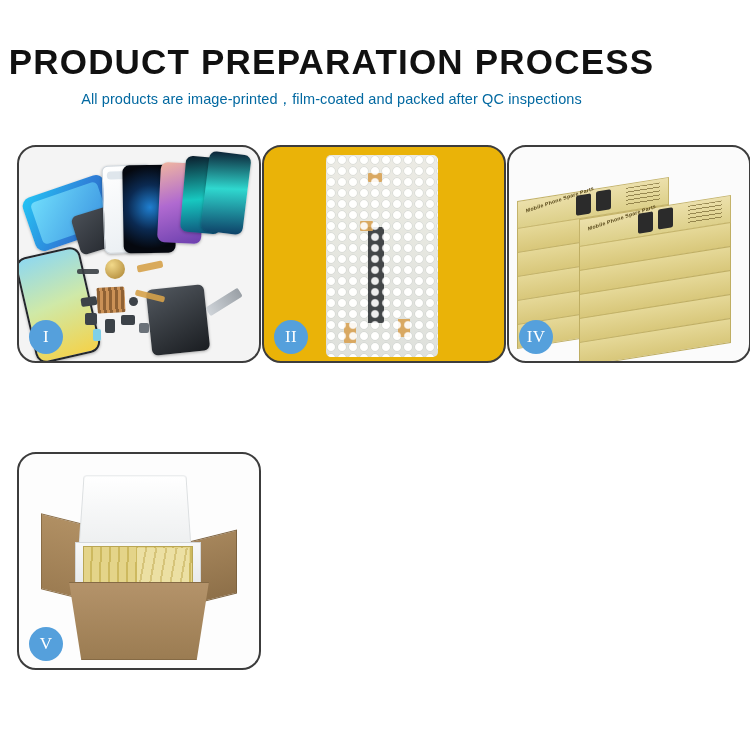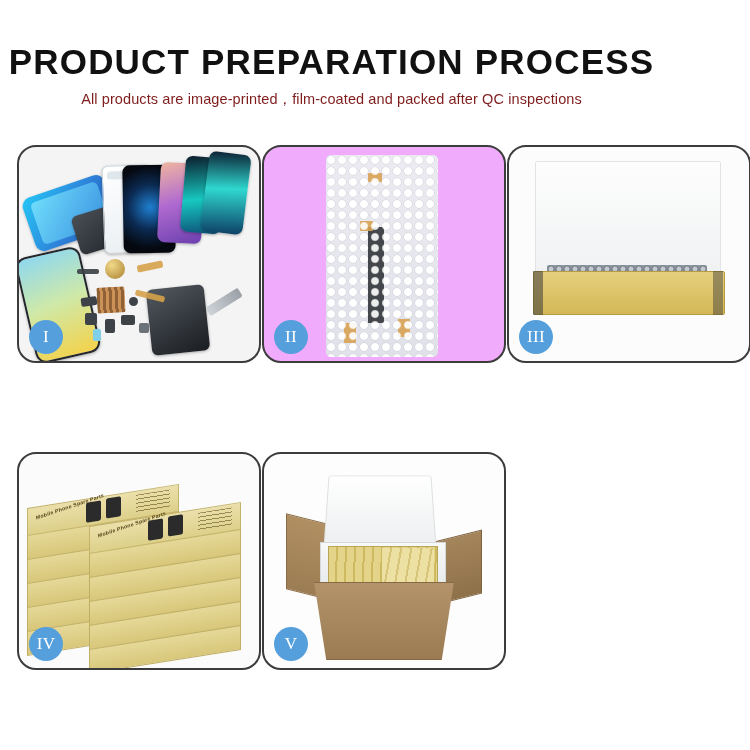--- a/index.html
+++ b/index.html
@@ -11,21 +11,21 @@
 
   
   .header { position:absolute; left:0; top:0; width:663px; text-align:center; }
   .title {
     margin:0; padding-top:44px;
     font-size:35px; font-weight:700; letter-spacing:1.2px;
     color:#111111; line-height:1.05; white-space:nowrap;
   }
   .subtitle {
     margin:0; padding-top:9px;
-    font-size:14.5px; font-weight:400; color:#7f1d1d;
+    font-size:14.5px; font-weight:400; color:#0369a1;
     letter-spacing:.1px; white-space:nowrap;
   }
 
   
   .grid {
     position:absolute; left:17px; top:145px;
     width:716px; height:530px;
     display:grid;
     grid-template-columns:repeat(3, 244px);
     grid-template-rows:repeat(2, 218px);
@@ -129,21 +129,21 @@
   .s5 { left:110px; top:150px; width:9px; height:9px; border-radius:50%; }
   .s6 { left:74px; top:182px; width:8px; height:12px; background:#7fd0e8; }
   .s7 { left:120px; top:176px; width:10px; height:10px; background:#6b7279; }
   .tweez {
     position:absolute; left:186px; top:150px; width:38px; height:10px;
     background:linear-gradient(90deg,#cfd4d9,#9aa0a6); transform:rotate(-32deg);
     border-radius:2px;
   }
 
   
-  .p2 { background:#f0abfc; }
+  .p2 { background:#eab308; }
   .bubble-pack {
     position:absolute; left:62px; top:8px; width:112px; height:202px;
     background:
       radial-gradient(circle at 5px 5px, rgba(255,255,255,.95) 3.4px, rgba(190,200,208,.55) 4.2px, rgba(255,255,255,0) 5px) 0 0/11px 11px,
       linear-gradient(180deg,#eceff1,#dfe4e8);
     border-radius:5px; opacity:.95;
   }
   .part-core {
     position:absolute; left:96px; top:26px; width:42px; height:162px;
     background:linear-gradient(180deg,#2a2e33 0%,#1b1f24 60%,#101317 100%);
@@ -345,31 +345,20 @@
         <div class="part-neck"></div>
         <div class="tape-a"></div>
         <div class="tape-b"></div>
         <div class="tape-c"></div>
         <div class="tape-d"></div>
         <div class="bw-overlay"></div>
       </div>
       <div class="badge">II</div>
     </div>
 
-    <div class="panel p3">
-      <div class="scene">
-        <div class="b3-lid-top"></div>
-        <div class="b3-lid"></div>
-        <div class="b3-fill"></div>
-        <div class="b3-tray"></div>
-        <div class="b3-sideL"></div>
-        <div class="b3-sideR"></div>
-      </div>
-      <div class="badge">III</div>
-    </div>
 
     <div class="panel p4">
       <div class="scene">
         <div class="stack">
           <div class="sbox" style="left:0;top:150px;transform:skewY(-9deg)"></div>
           <div class="sbox" style="left:0;top:126px;transform:skewY(-9deg)"></div>
           <div class="sbox" style="left:0;top:102px;transform:skewY(-9deg)"></div>
           <div class="sbox" style="left:0;top:78px;transform:skewY(-9deg)"></div>
           <div class="sbox" style="left:0;top:54px;transform:skewY(-9deg)"></div>
           <div class="sbox-top" style="left:0;top:28px;transform:skewY(-9deg)">

